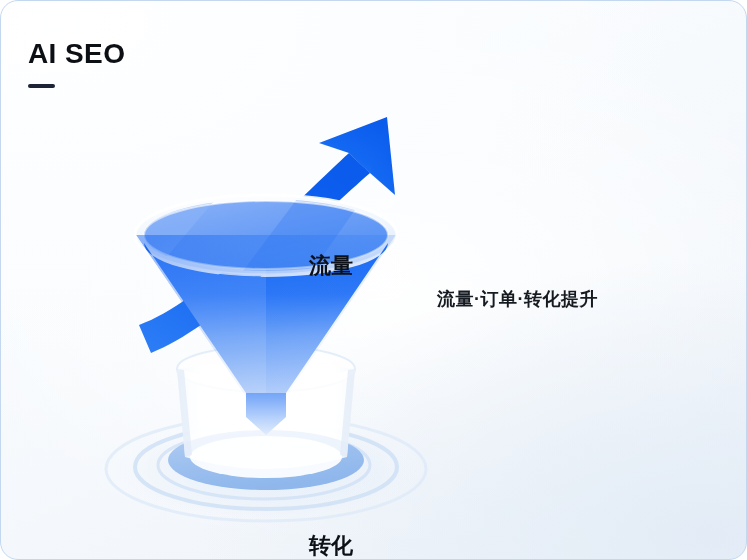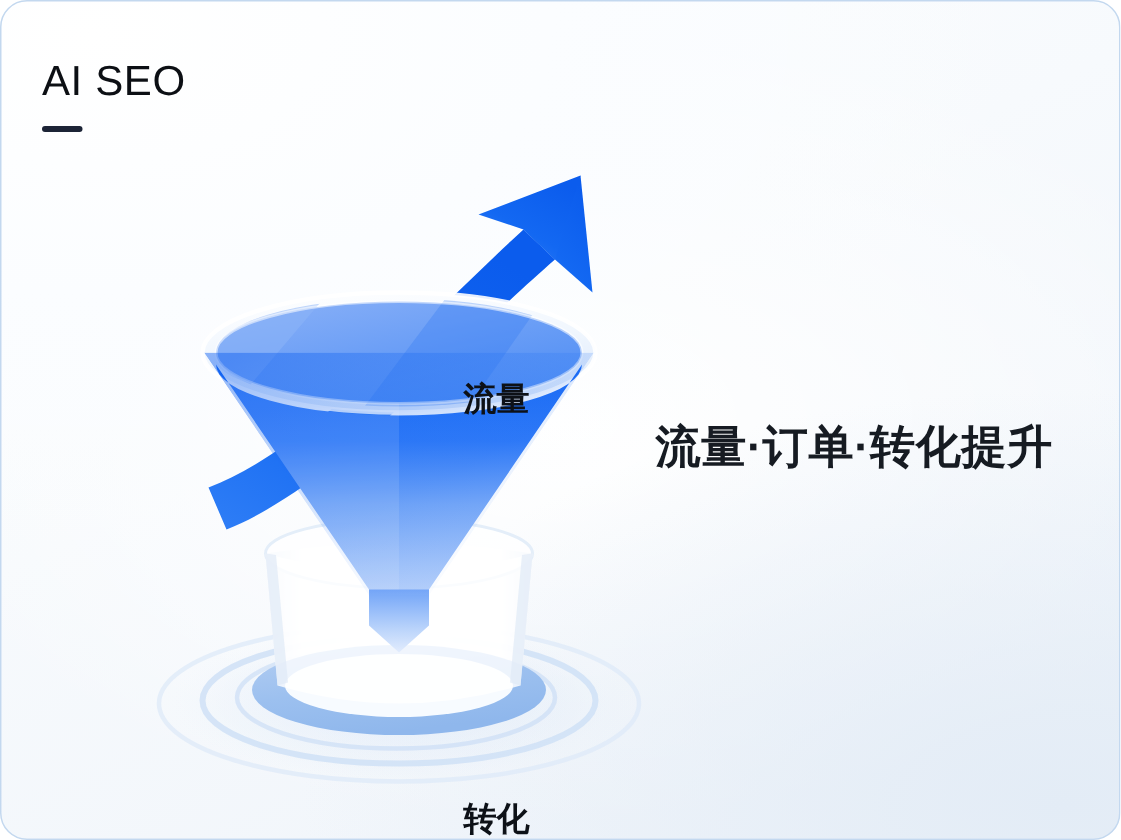--- a/index.html
+++ b/index.html
@@ -32,40 +32,40 @@
 
   
   #brand {
     position: absolute;
     left: 27px;
     top: 36px;
     user-select: none;
   }
   #brand-title {
     font-size: 28px;
-    font-weight: 400;
+    font-weight: 700;
     letter-spacing: 0.4px;
     color: #0c0f14;
     line-height: 34px;
     white-space: nowrap;
   }
   #brand-rule {
     margin-top: 13px;
     width: 27px;
     height: 4px;
     border-radius: 2px;
     background: #1c2436;
   }
 
   
   #tagline {
     position: absolute;
     left: 436px;
     top: 278px;
-    font-size: 30px;
+    font-size: 18px;
     font-weight: 700;
     letter-spacing: 0.5px;
     color: #161b22;
     white-space: nowrap;
     line-height: 40px;
     user-select: none;
   }
 
   
   #figure {

